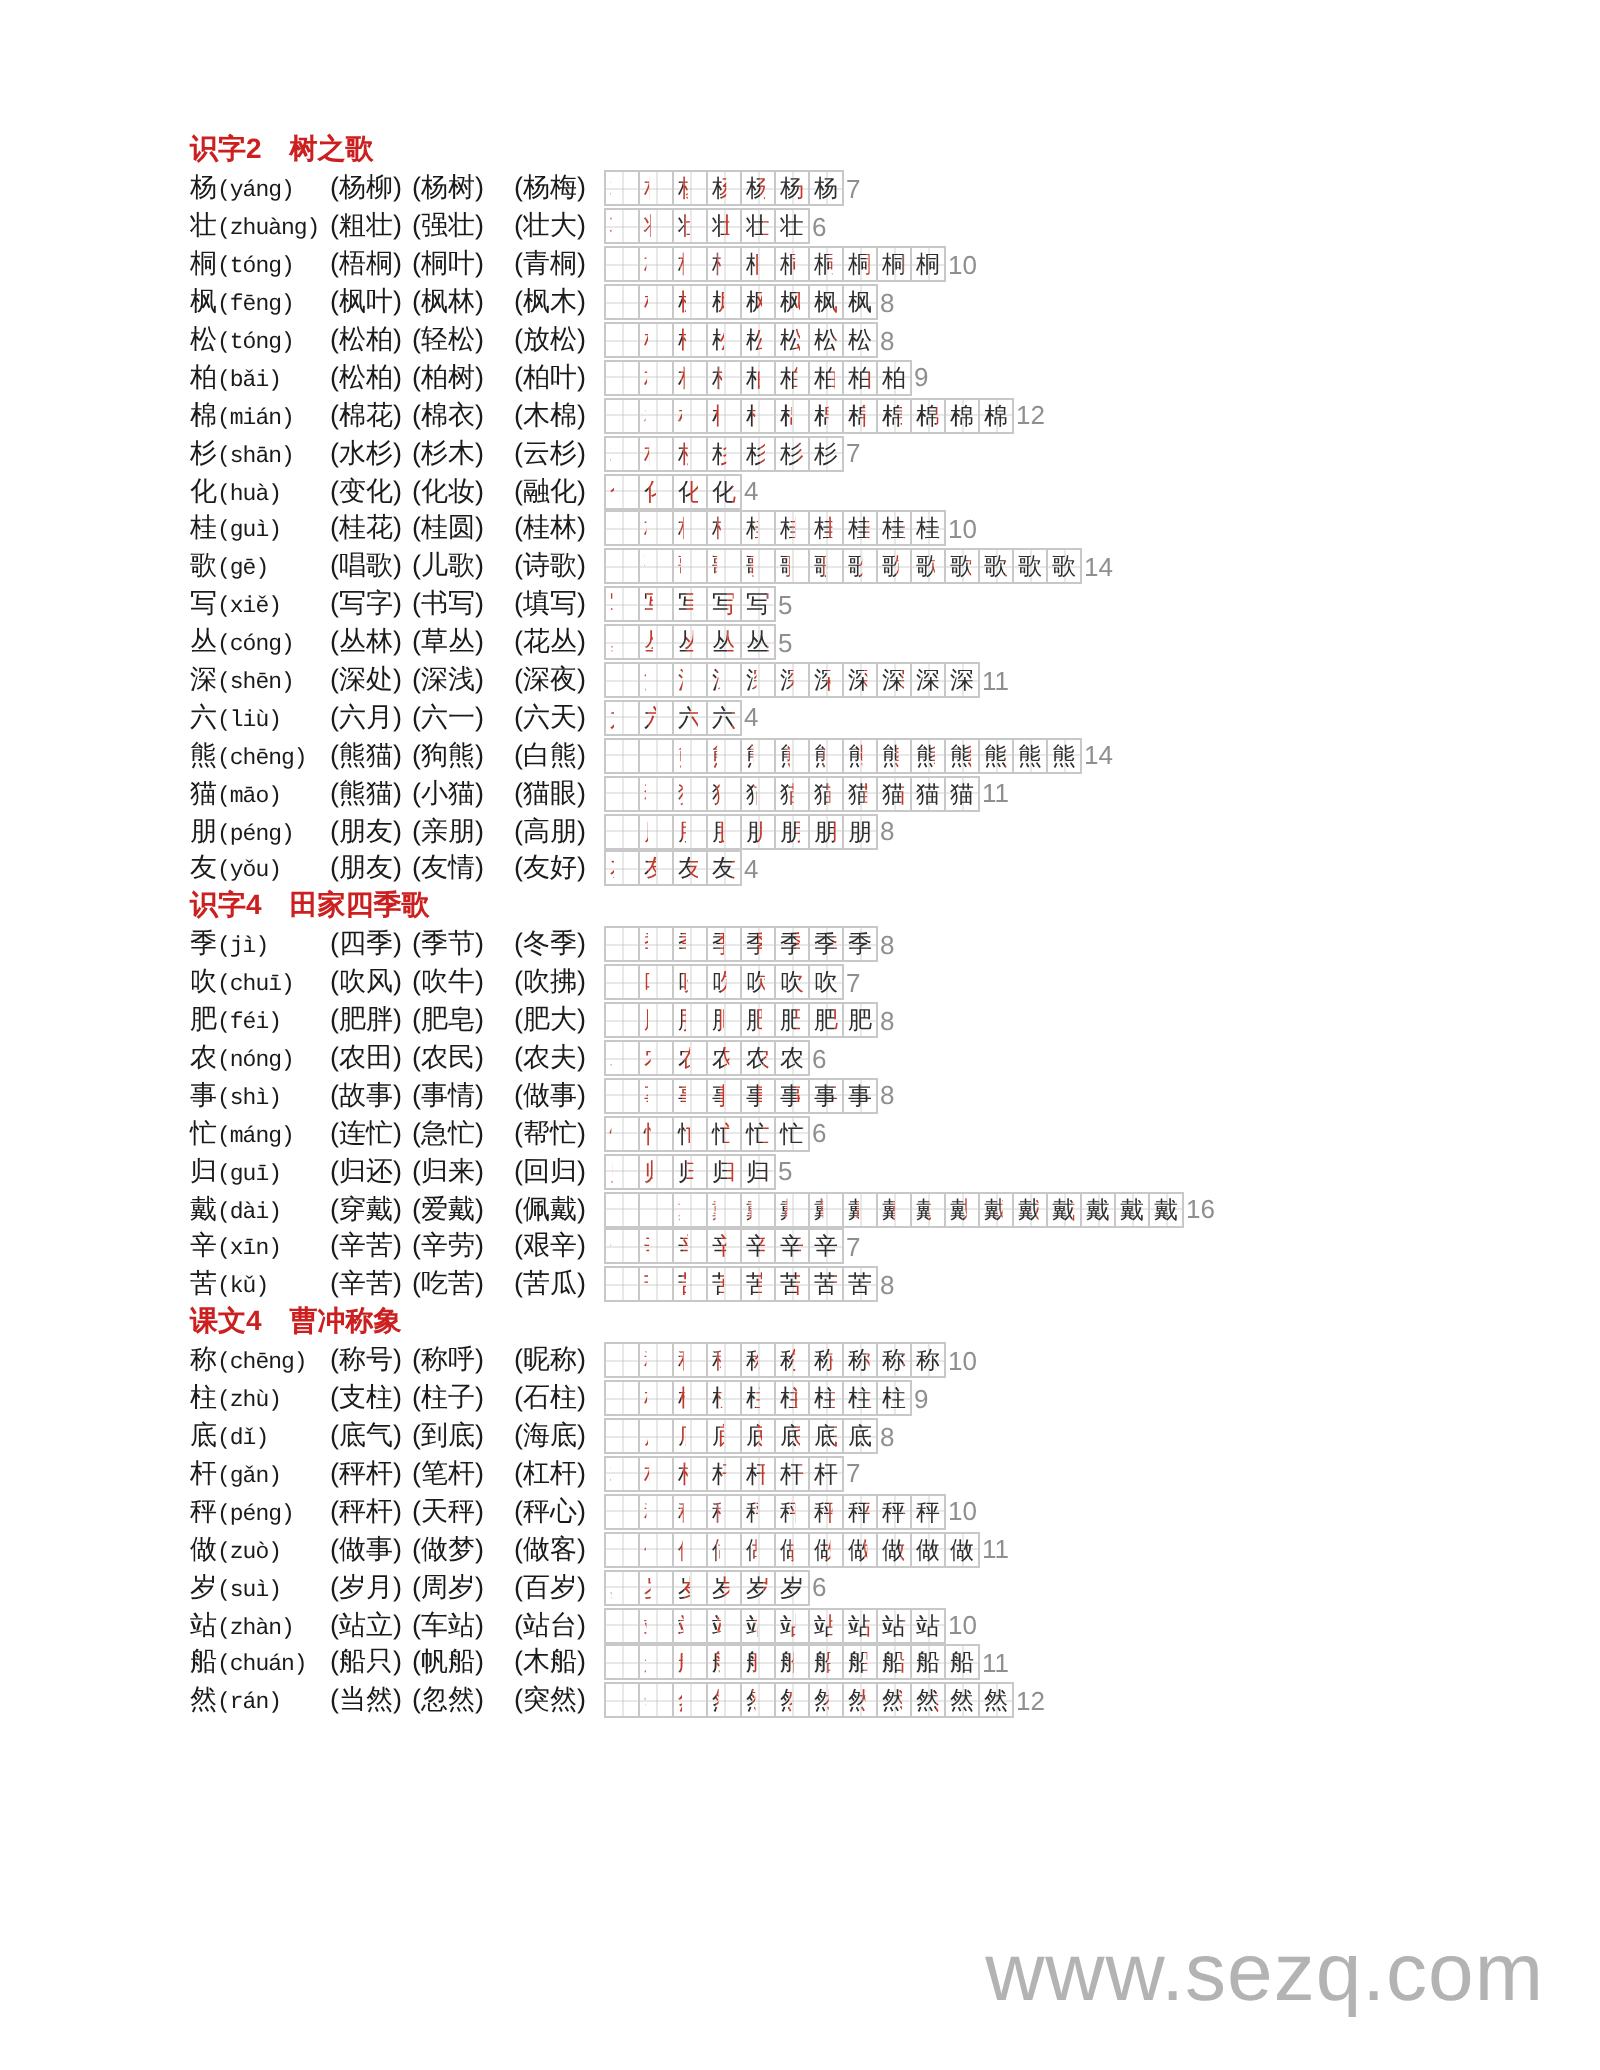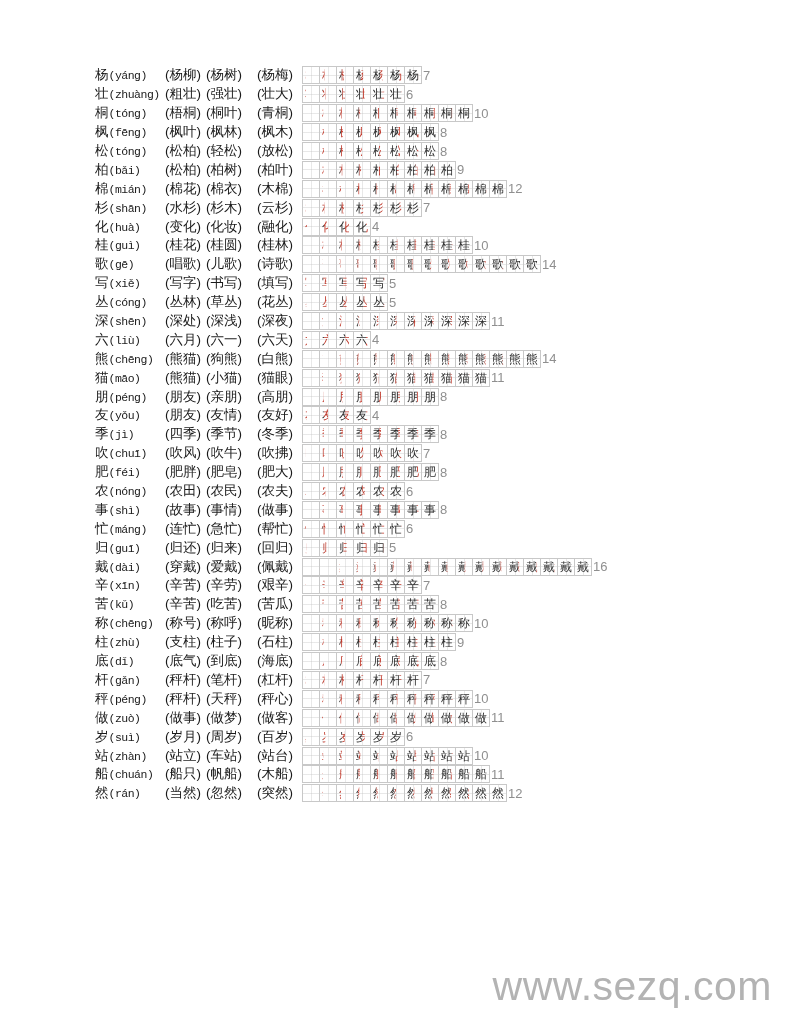--- a/index.html
+++ b/index.html
@@ -51,20 +51,21 @@
     font-size:41px;color:#b3b3b3;letter-spacing:0.5px;
     font-family:"Liberation Sans","DejaVu Sans",sans-serif;
   }
 </style>
 </head>
 <body>
 
 <div class="page">
   <main class="content">
       <section>
+        <h2 class="section-title"><span class="sec-num">识字2</span><span class="sec-name">树之歌</span></h2>
         <div class="row">
           <span class="char-pinyin"><span class="hz">杨</span><span class="py">(yáng)</span></span>
           <span class="word">(杨柳)</span>
           <span class="word">(杨树)</span>
           <span class="word">(杨梅)</span>
           <span class="boxcell">
             <span class="sbox">
               <span class="glyph g-black" style="clip-path: inset(0px 100% 0px 0px);">杨</span>
               <span class="glyph g-red" style="clip-path: inset(0px 85.7% 0px 0%);">杨</span>
             </span>
@@ -854,20 +855,21 @@
             </span>
             <span class="sbox">
               <span class="glyph g-black" style="clip-path: inset(0px 25% 0px 0px);">友</span>
               <span class="glyph g-red" style="clip-path: inset(0px 0% 0px 75%);">友</span>
             </span>
             <span class="count">4</span>
           </span>
         </div>
       </section>
       <section>
+        <h2 class="section-title"><span class="sec-num">识字4</span><span class="sec-name">田家四季歌</span></h2>
         <div class="row">
           <span class="char-pinyin"><span class="hz">季</span><span class="py">(jì)</span></span>
           <span class="word">(四季)</span>
           <span class="word">(季节)</span>
           <span class="word">(冬季)</span>
           <span class="boxcell">
             <span class="sbox">
               <span class="glyph g-black" style="clip-path: inset(0px 100% 0px 0px);">季</span>
               <span class="glyph g-red" style="clip-path: inset(0px 87.5% 0px 0%);">季</span>
             </span>
@@ -1266,20 +1268,21 @@
             </span>
             <span class="sbox">
               <span class="glyph g-black" style="clip-path: inset(0px 12.5% 0px 0px);">苦</span>
               <span class="glyph g-red" style="clip-path: inset(0px 0% 0px 87.5%);">苦</span>
             </span>
             <span class="count">8</span>
           </span>
         </div>
       </section>
       <section>
+        <h2 class="section-title"><span class="sec-num">课文4</span><span class="sec-name">曹冲称象</span></h2>
         <div class="row">
           <span class="char-pinyin"><span class="hz">称</span><span class="py">(chēng)</span></span>
           <span class="word">(称号)</span>
           <span class="word">(称呼)</span>
           <span class="word">(昵称)</span>
           <span class="boxcell">
             <span class="sbox">
               <span class="glyph g-black" style="clip-path: inset(0px 100% 0px 0px);">称</span>
               <span class="glyph g-red" style="clip-path: inset(0px 90% 0px 0%);">称</span>
             </span>

